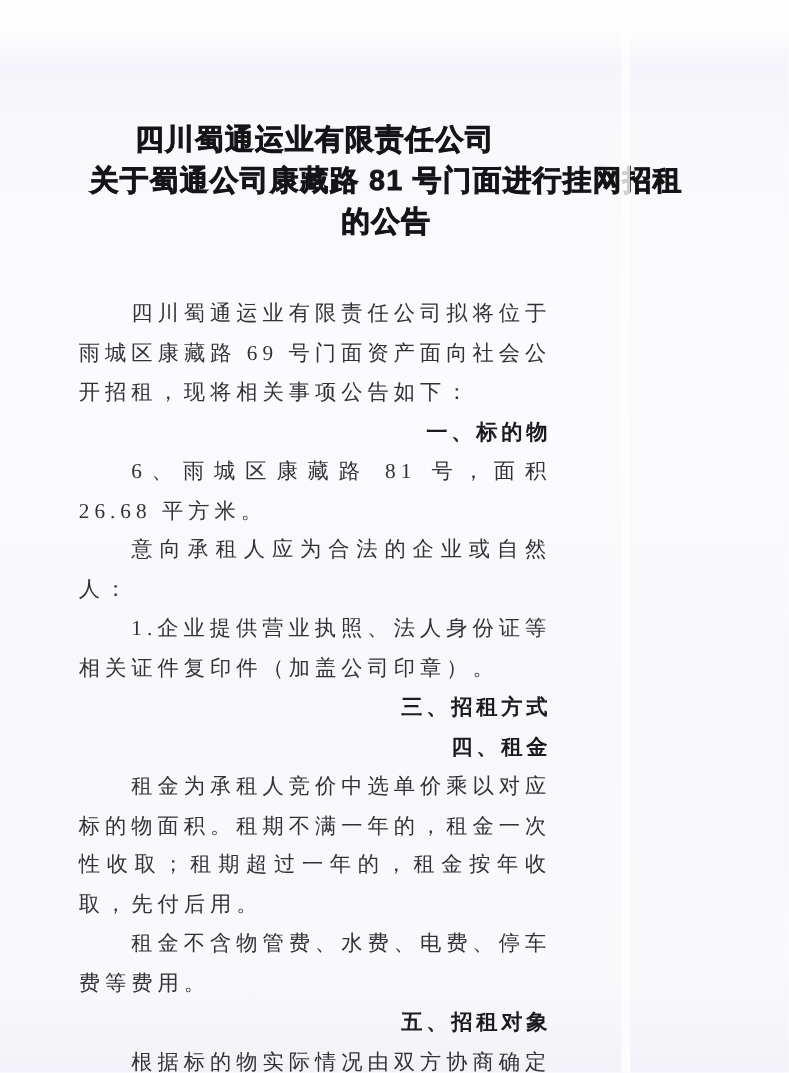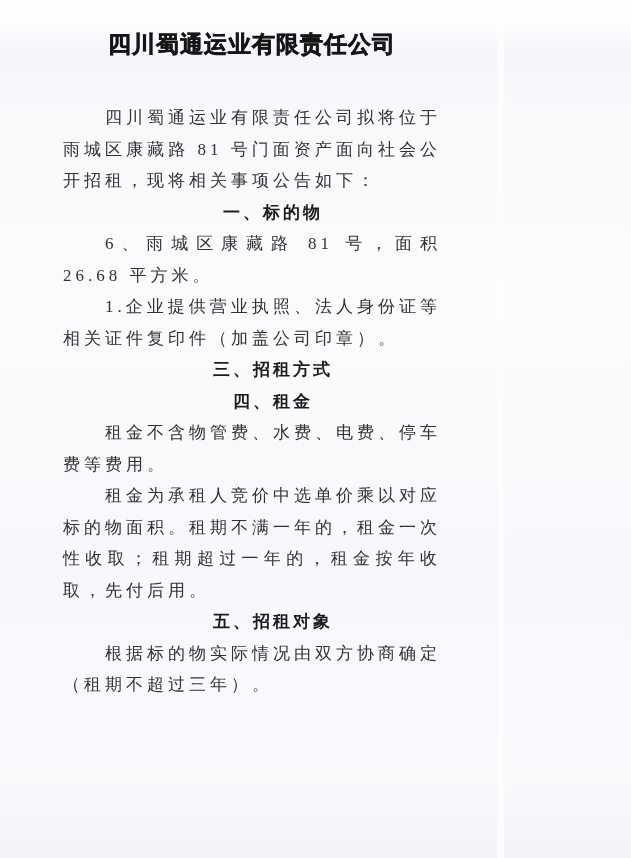--- a/index.html
+++ b/index.html
@@ -17,21 +17,21 @@
         #fdfdfe 0px, #fdfdfe 26px,
         #f5f4fa 52px, #f9f8fb 110px,
         #fbfafc 300px, #f8f7fb 560px,
         #f9f8fb 780px, #f3f2f8 858px);
   }
   .page {
     position: relative;
     width: 504px;
     height: 858px;
     box-sizing: border-box;
-    padding: 28px 63px 0 63px;
+    padding: 95px 63px 0 63px;
     color: #2f2f33;
     border-radius: 16px;
   }
   
   .scan-edge {
     position: absolute;
     top: 0; right: 0;
     width: 7px; height: 858px;
     background: #fefefe;
     opacity: 0.8;
@@ -62,38 +62,40 @@
     margin: 0;
     text-indent: 42px;
   }
   .heading {
     margin: 0;
     text-indent: 42px;
     font-family: "Liberation Sans", "DejaVu Sans", sans-serif;
     font-weight: 700;
     color: #1c1c1f;
     letter-spacing: 3px;
-    text-align: center;
+    text-align: right;
   }
 </style>
 </head>
 <body>
 
 <div class="page">
   <div class="scan-edge"></div>
 
   <div class="title-block">
     <div class="title-line1">四川蜀通运业有限责任公司</div>
+    <div class="title-line2">关于蜀通公司康藏路 81 号门面进行挂网招租的公告</div>
   </div>
 
   <div class="doc-body">
-    <p class="para">四川蜀通运业有限责任公司拟将位于雨城区康藏路 81 号门面资产面向社会公开招租，现将相关事项公告如下：</p>
+    <p class="para">四川蜀通运业有限责任公司拟将位于雨城区康藏路 69 号门面资产面向社会公开招租，现将相关事项公告如下：</p>
     <p class="heading">一、标的物</p>
     <p class="para">6、雨城区康藏路 81 号，面积 26.68 平方米。</p>
+    <p class="para">意向承租人应为合法的企业或自然人：</p>
     <p class="para">1.企业提供营业执照、法人身份证等相关证件复印件（加盖公司印章）。</p>
     <p class="heading">三、招租方式</p>
     <p class="heading">四、租金</p>
+    <p class="para">租金为承租人竞价中选单价乘以对应标的物面积。租期不满一年的，租金一次性收取；租期超过一年的，租金按年收取，先付后用。</p>
     <p class="para">租金不含物管费、水费、电费、停车费等费用。</p>
-    <p class="para">租金为承租人竞价中选单价乘以对应标的物面积。租期不满一年的，租金一次性收取；租期超过一年的，租金按年收取，先付后用。</p>
     <p class="heading">五、招租对象</p>
     <p class="para">根据标的物实际情况由双方协商确定（租期不超过三年）。</p>
   </div>
 </div>
 
 </body></html>

